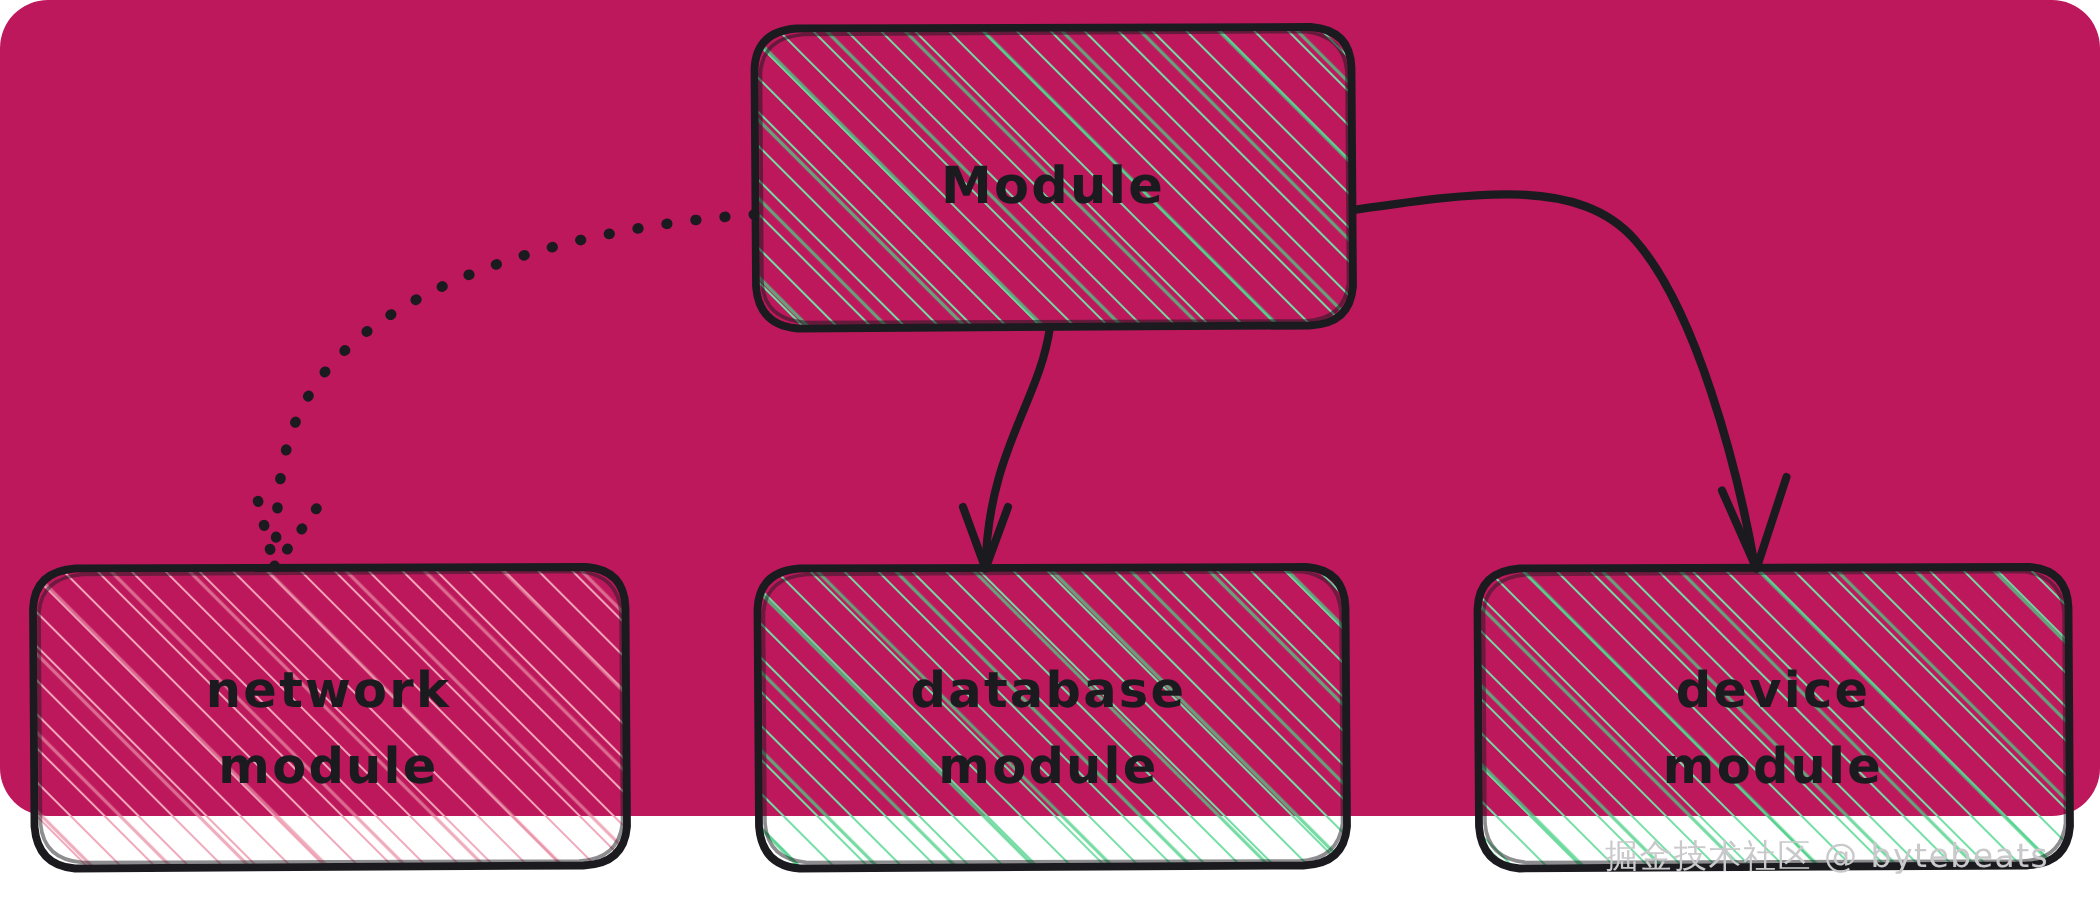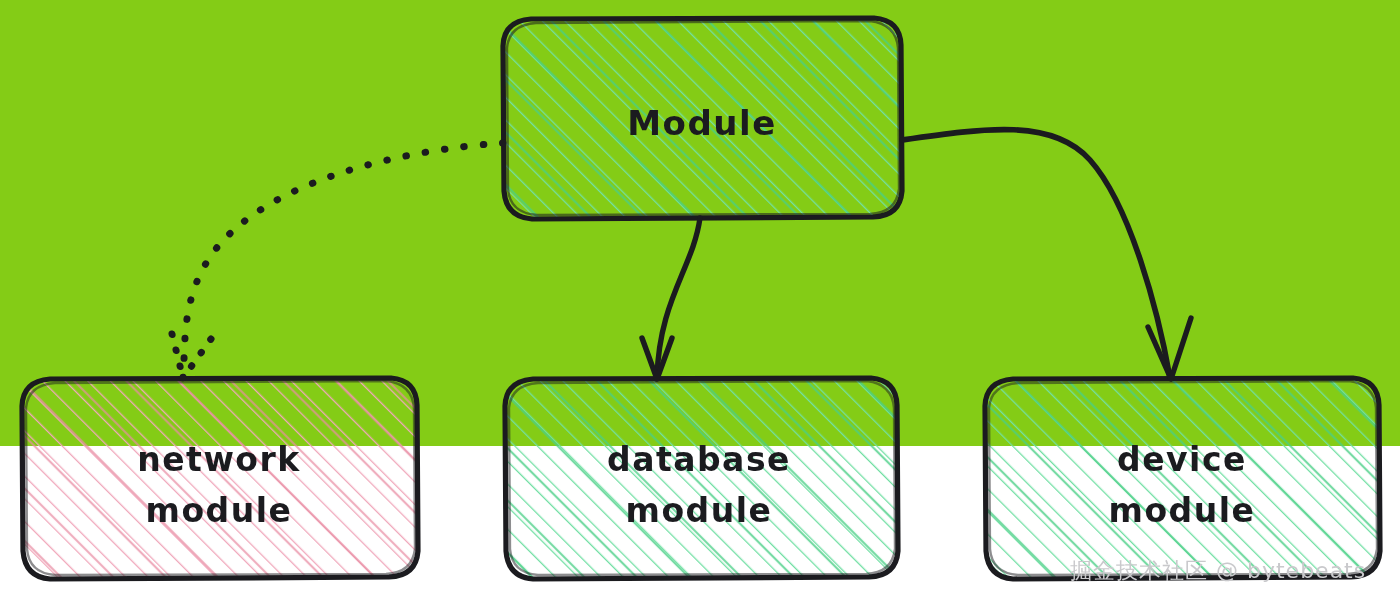--- a/index.html
+++ b/index.html
@@ -10,22 +10,23 @@
   }
   body {
     width: 1400px;
     height: 602px;
     overflow: hidden;
     font-family: "DejaVu Sans", sans-serif;
   }
   #diagram-canvas {
     position: relative;
     width: 1400px;
-    height: 446px;
-    background: #84cc16;
+    height: 544px;
+    background: #be185d;
+    border-radius: 32px;
   }
   svg.sketch {
     position: absolute;
     top: 0;
     left: 0;
     width: 1400px;
     height: 602px;
   }
   .node-label {
     font-family: "DejaVu Sans", sans-serif;

